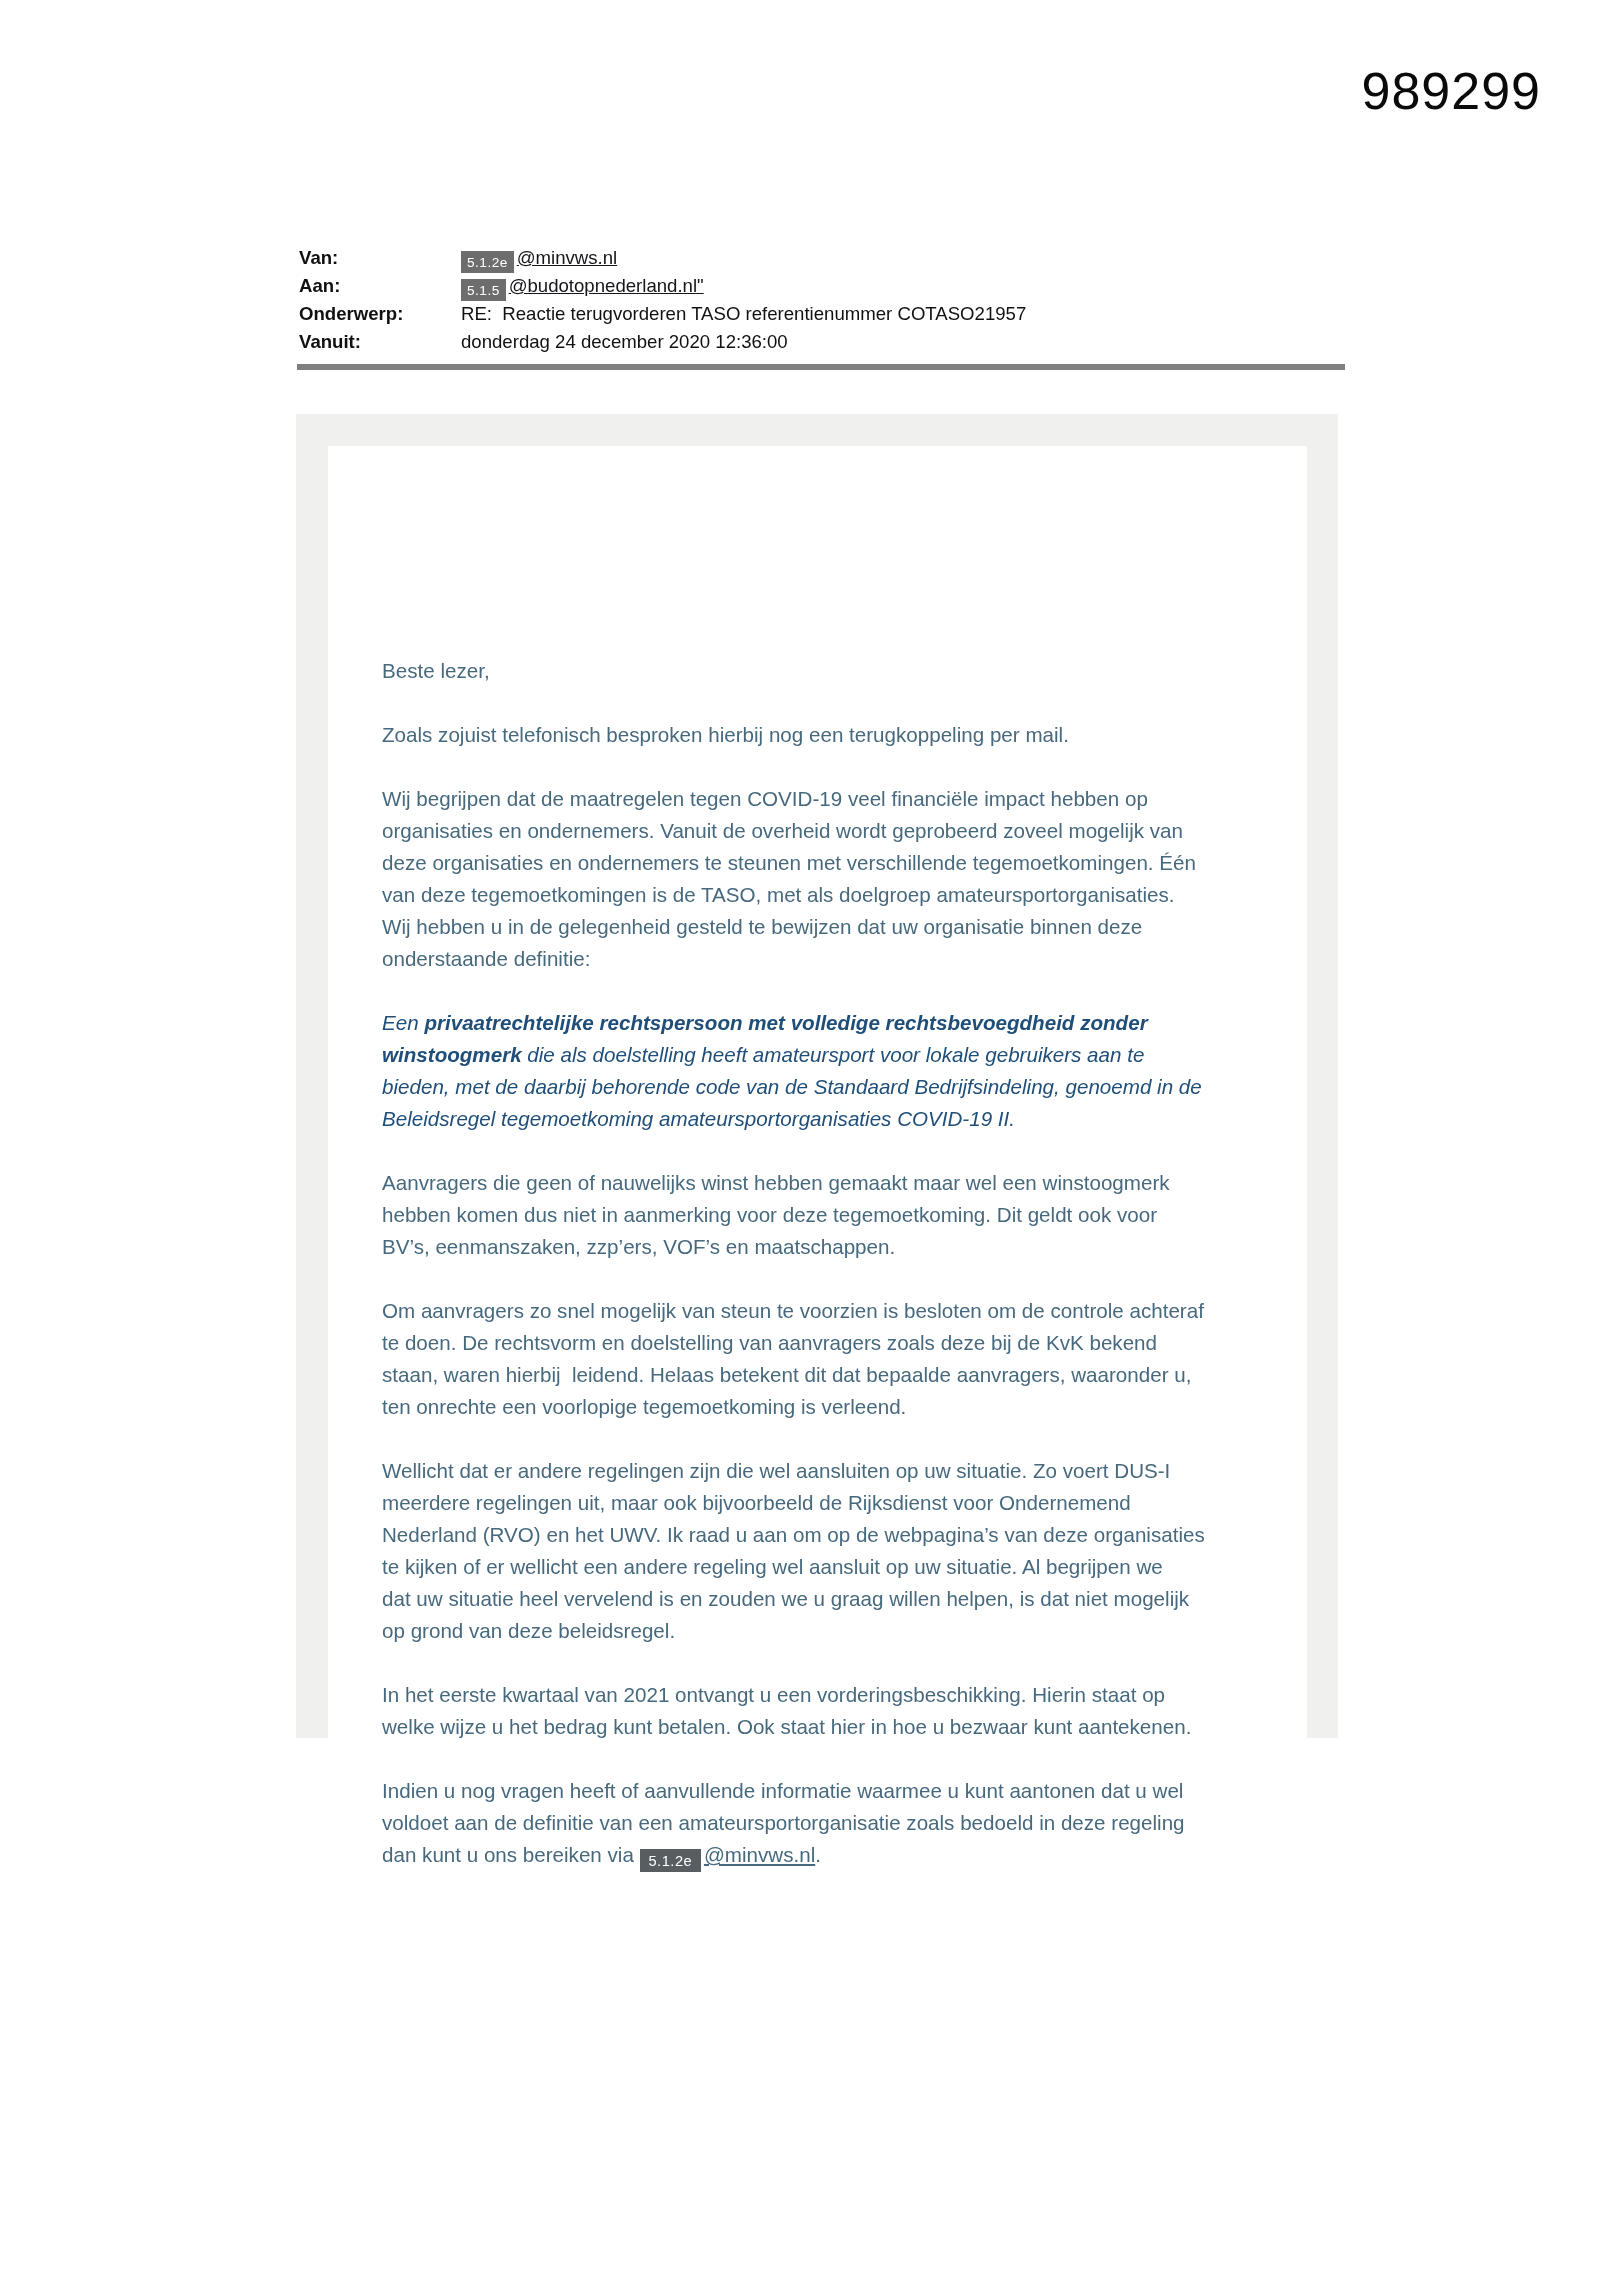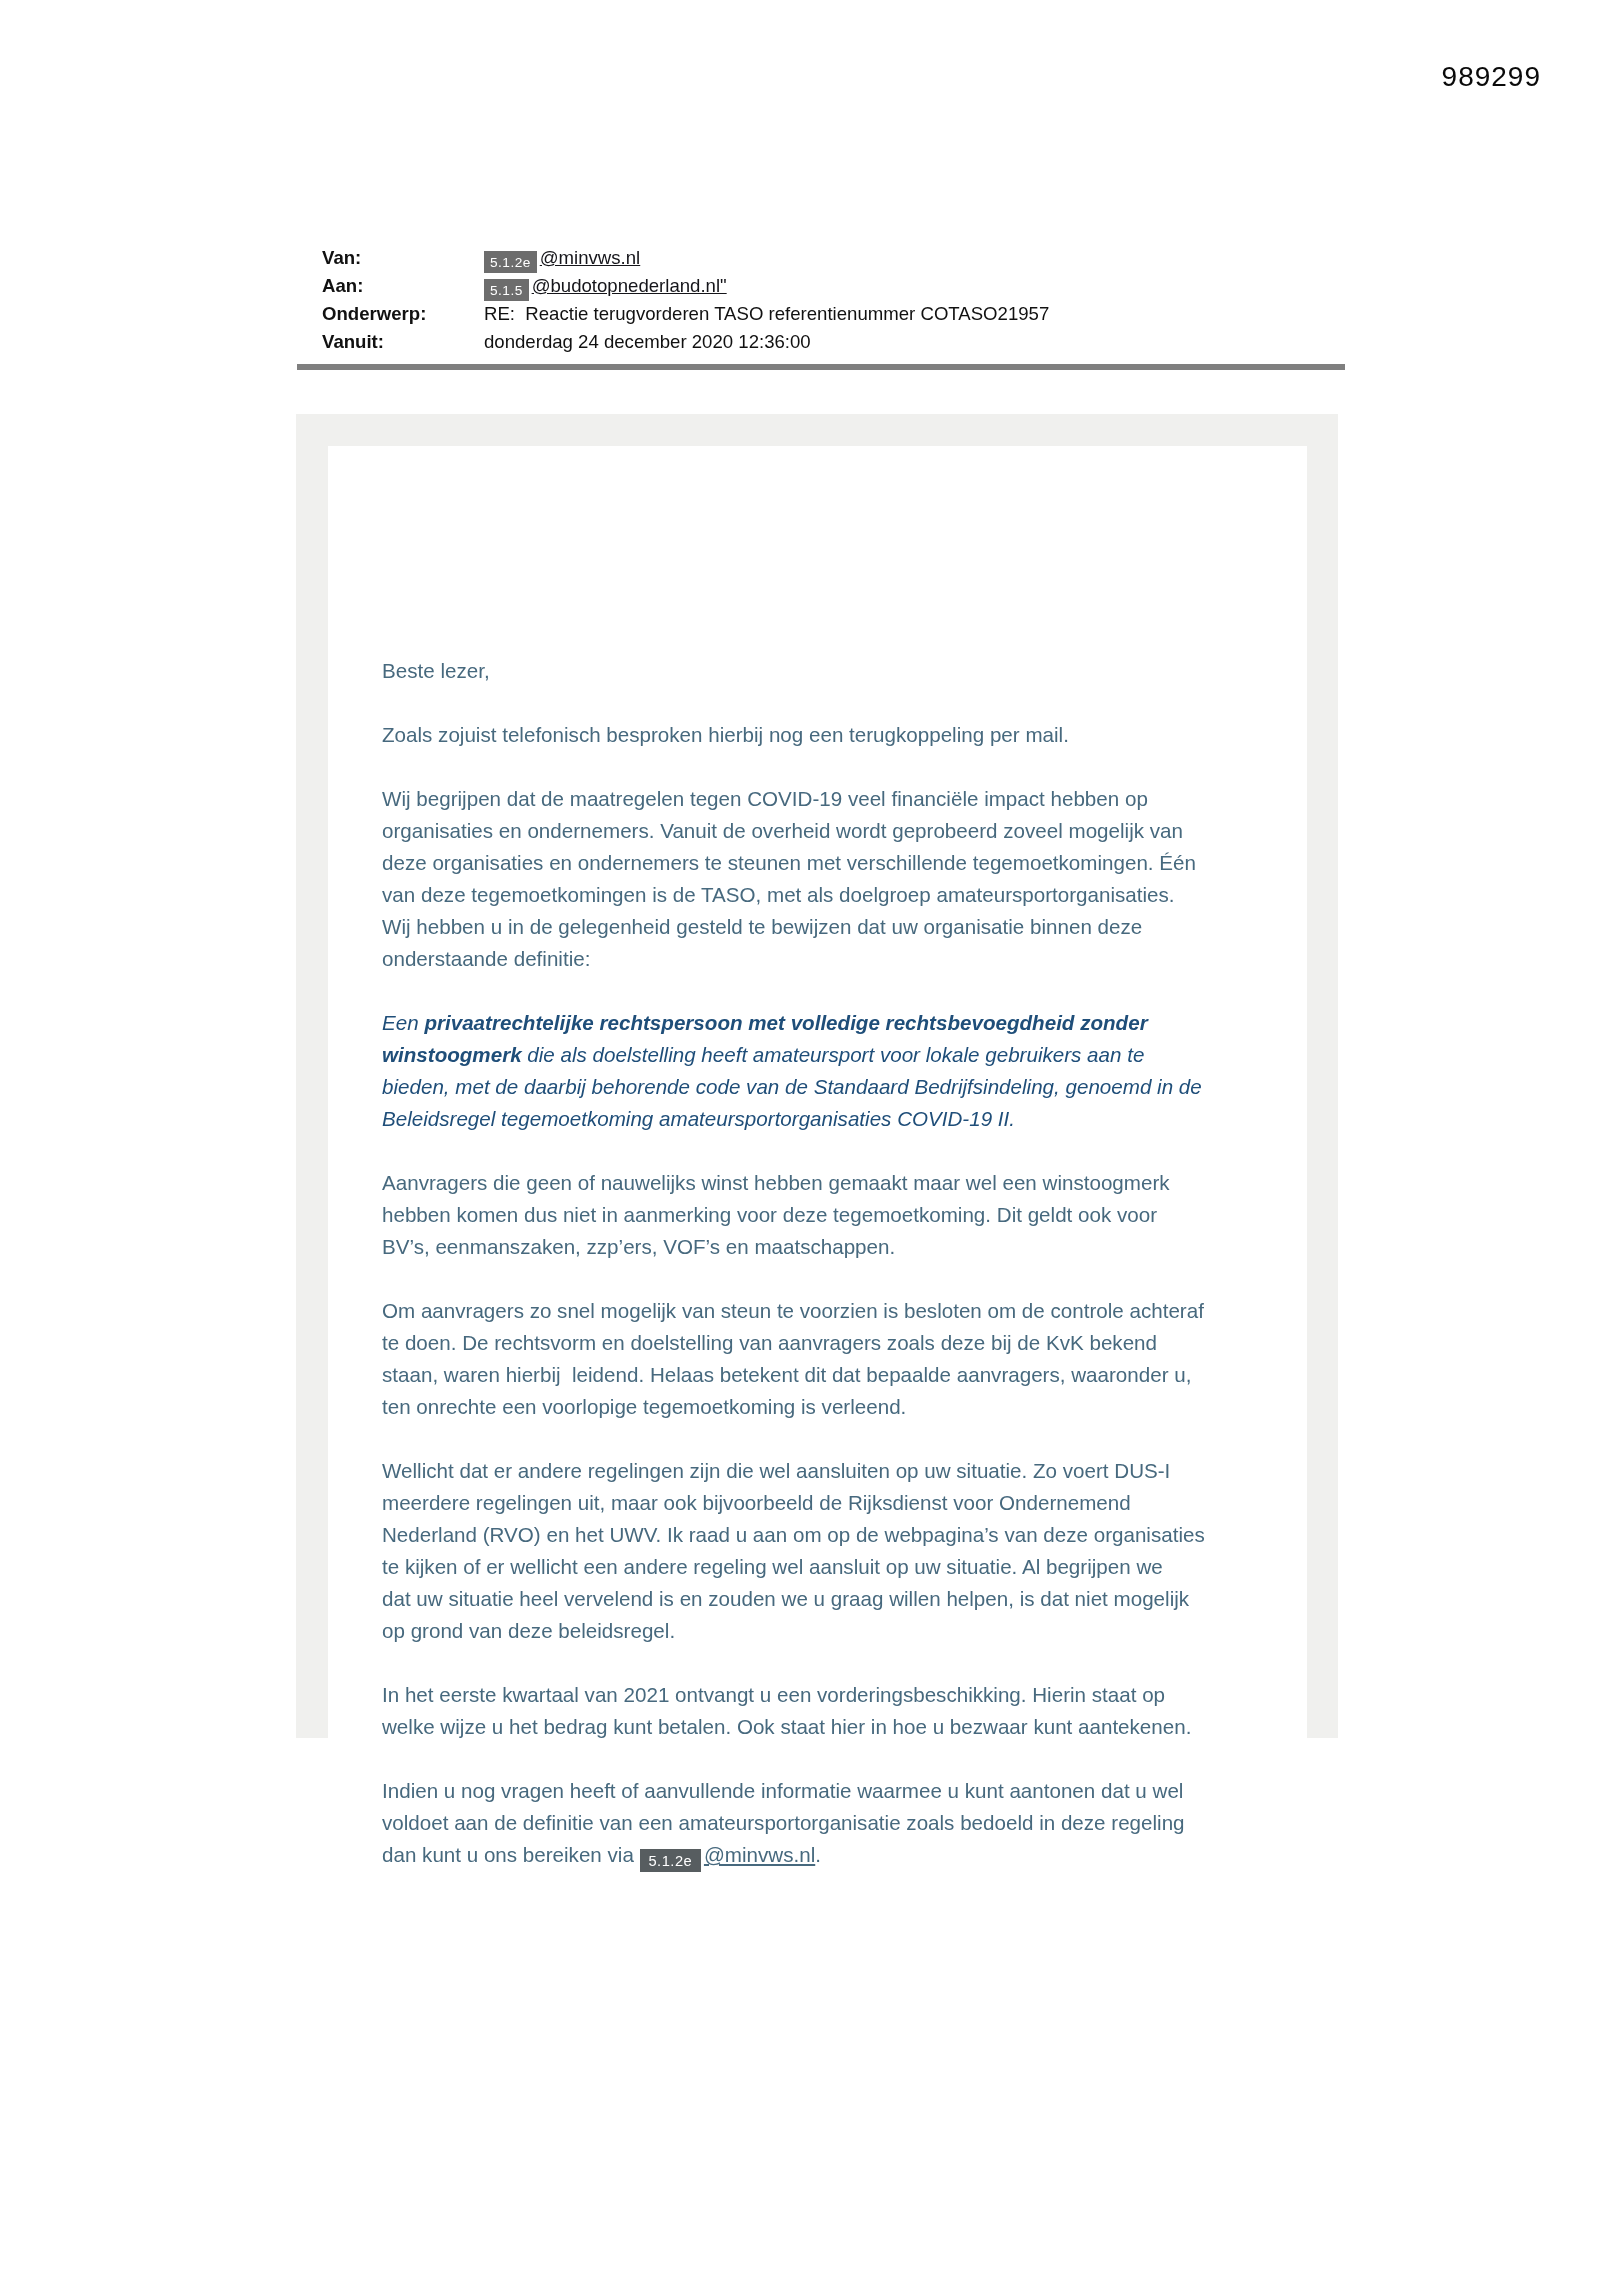--- a/index.html
+++ b/index.html
@@ -13,21 +13,21 @@
     height: 2292px;
     font-family: "Liberation Sans", sans-serif;
     overflow: hidden;
   }
 
   
   .doc-number {
     position: absolute;
     top: 61px;
     right: 80px;
-    font-size: 28px;
+    font-size: 52px;
     letter-spacing: 1px;
     color: var(--doc-number, #0a0a0a);
   }
 
   
   .email-header {
     position: absolute;
     left: 299px;
     top: 247px;
     width: 1049px;
@@ -36,21 +36,20 @@
     display: flex;
     align-items: baseline;
     height: 28px;
     font-size: 18.6px;
   }
   .hlabel {
     width: 162px;
     flex: 0 0 162px;
     font-weight: bold;
     color: var(--header-text, #111111);
-    margin-left: 23px;
   }
   .hvalue {
     color: var(--header-text, #111111);
     white-space: pre;
   }
 
   
   .chip {
     display: inline-block;
     background: var(--chip-header, #6d6d6d);

